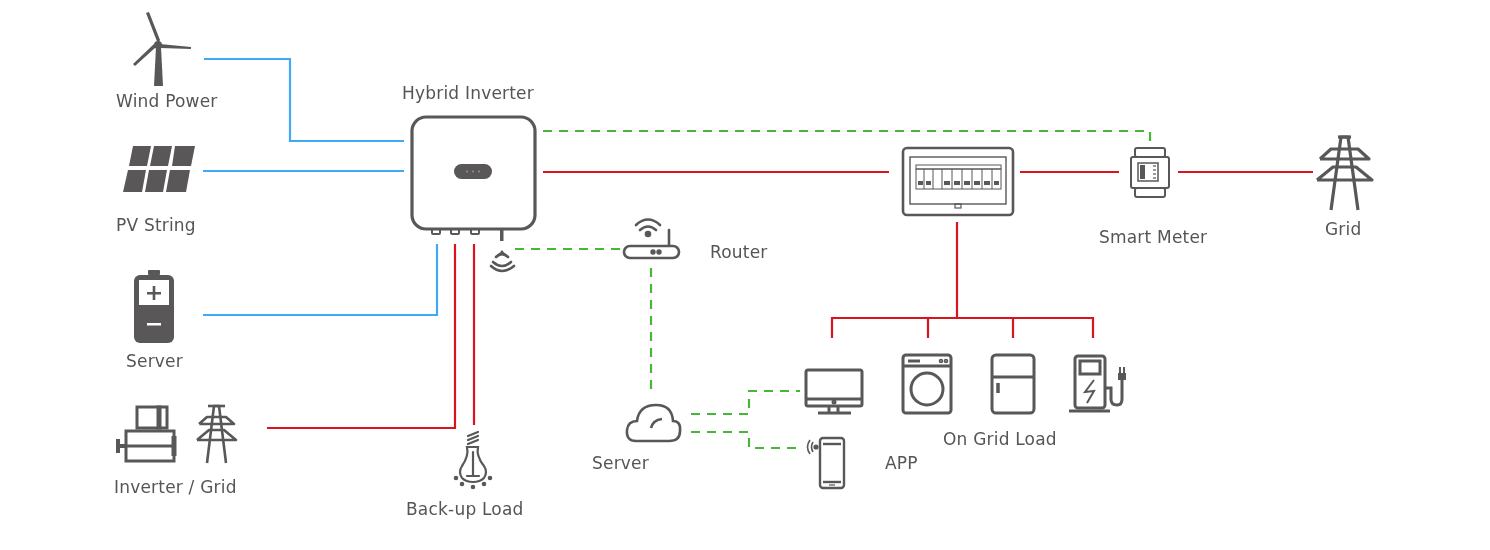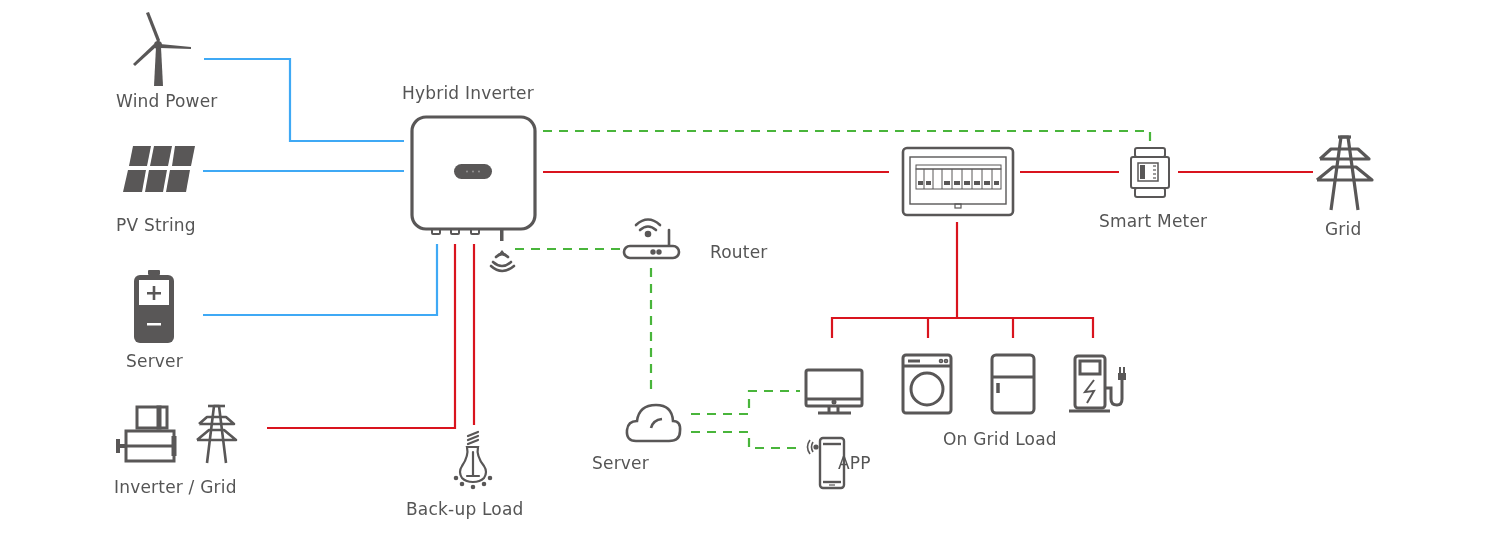--- a/index.html
+++ b/index.html
@@ -225,17 +225,17 @@
 
 
 <div class="lbl" style="left:116px; top:91px;">Wind Power</div>
 <div class="lbl" style="left:116px; top:215px;">PV String</div>
 <div class="lbl" style="left:126px; top:351px;">Server</div>
 <div class="lbl" style="left:114px; top:477px;">Inverter / Grid</div>
 <div class="lbl" style="left:402px; top:83px;">Hybrid Inverter</div>
 <div class="lbl" style="left:406px; top:499px;">Back-up Load</div>
 <div class="lbl" style="left:710px; top:242px;">Router</div>
 <div class="lbl" style="left:592px; top:453px;">Server</div>
-<div class="lbl" style="left:838px; top:453px;">APP</div>
+<div class="lbl" style="left:885px; top:453px;">APP</div>
 <div class="lbl" style="left:943px; top:429px;">On Grid Load</div>
-<div class="lbl" style="left:1099px; top:211px;">Smart Meter</div>
+<div class="lbl" style="left:1099px; top:227px;">Smart Meter</div>
 <div class="lbl" style="left:1325px; top:219px;">Grid</div>
 </div>
 
 </body></html>

